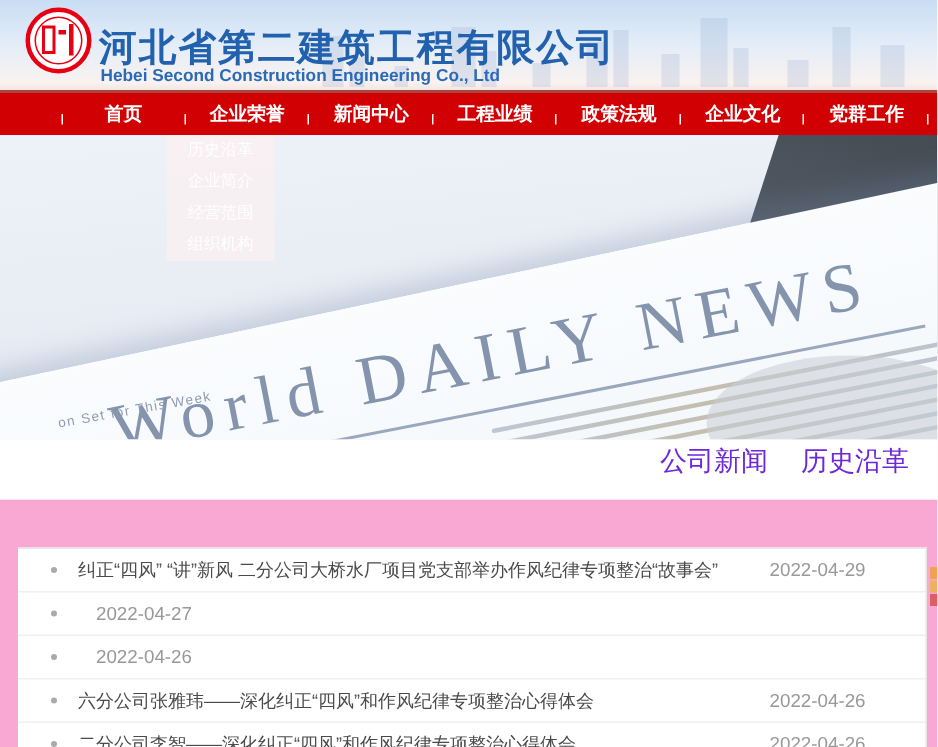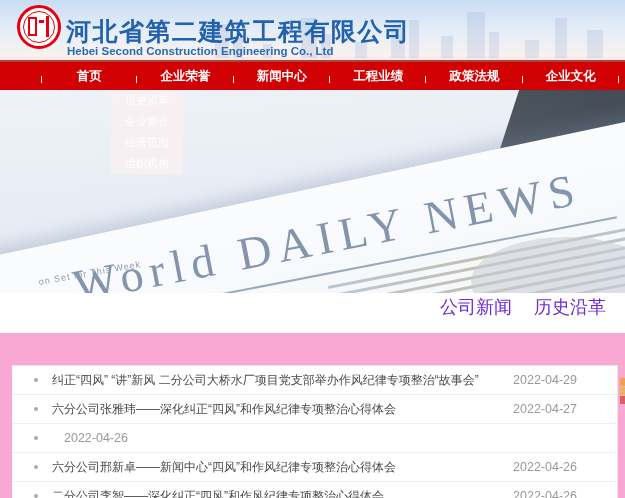--- a/index.html
+++ b/index.html
@@ -110,20 +110,21 @@
   </div>
 
   <div class="nav">
     <div class="nav-inner">
       <div class="nav-item">首页</div>
       <div class="nav-item">企业荣誉</div>
       <div class="nav-item">新闻中心</div>
       <div class="nav-item">工程业绩</div>
       <div class="nav-item">政策法规</div>
       <div class="nav-item">企业文化</div>
+      <div class="nav-item">党群工作</div>
     </div>
   </div>
 
   <div class="hero">
     <div class="dark-corner"></div>
     <div class="paper"></div>
     <div class="masthead">World DAILY NEWS</div>
     <div class="np-lines">
       <div></div>
         <div></div>
@@ -154,32 +155,31 @@
     <div class="card">
 
       <div class="row">
         <span class="dot"></span>
         <span class="rtitle">纠正“四风” “讲”新风 二分公司大桥水厂项目党支部举办作风纪律专项整治“故事会”</span>
         <span class="rdate">2022-04-29</span>
       </div>
 
       <div class="row">
         <span class="dot"></span>
-        <span class="rtitle">六分公司张雅玮——深化纠正“四风”和作风纪律专项整治心得体会</span>
         <span class="rdate">2022-04-27</span>
       </div>
 
       <div class="row">
         <span class="dot"></span>
         <span class="rdate">2022-04-26</span>
       </div>
 
       <div class="row">
         <span class="dot"></span>
-        <span class="rtitle">六分公司邢新卓——新闻中心“四风”和作风纪律专项整治心得体会</span>
+        <span class="rtitle">六分公司张雅玮——深化纠正“四风”和作风纪律专项整治心得体会</span>
         <span class="rdate">2022-04-26</span>
       </div>
 
       <div class="row">
         <span class="dot"></span>
         <span class="rtitle">二分公司李智——深化纠正“四风”和作风纪律专项整治心得体会</span>
         <span class="rdate">2022-04-26</span>
       </div>
 
     </div>

